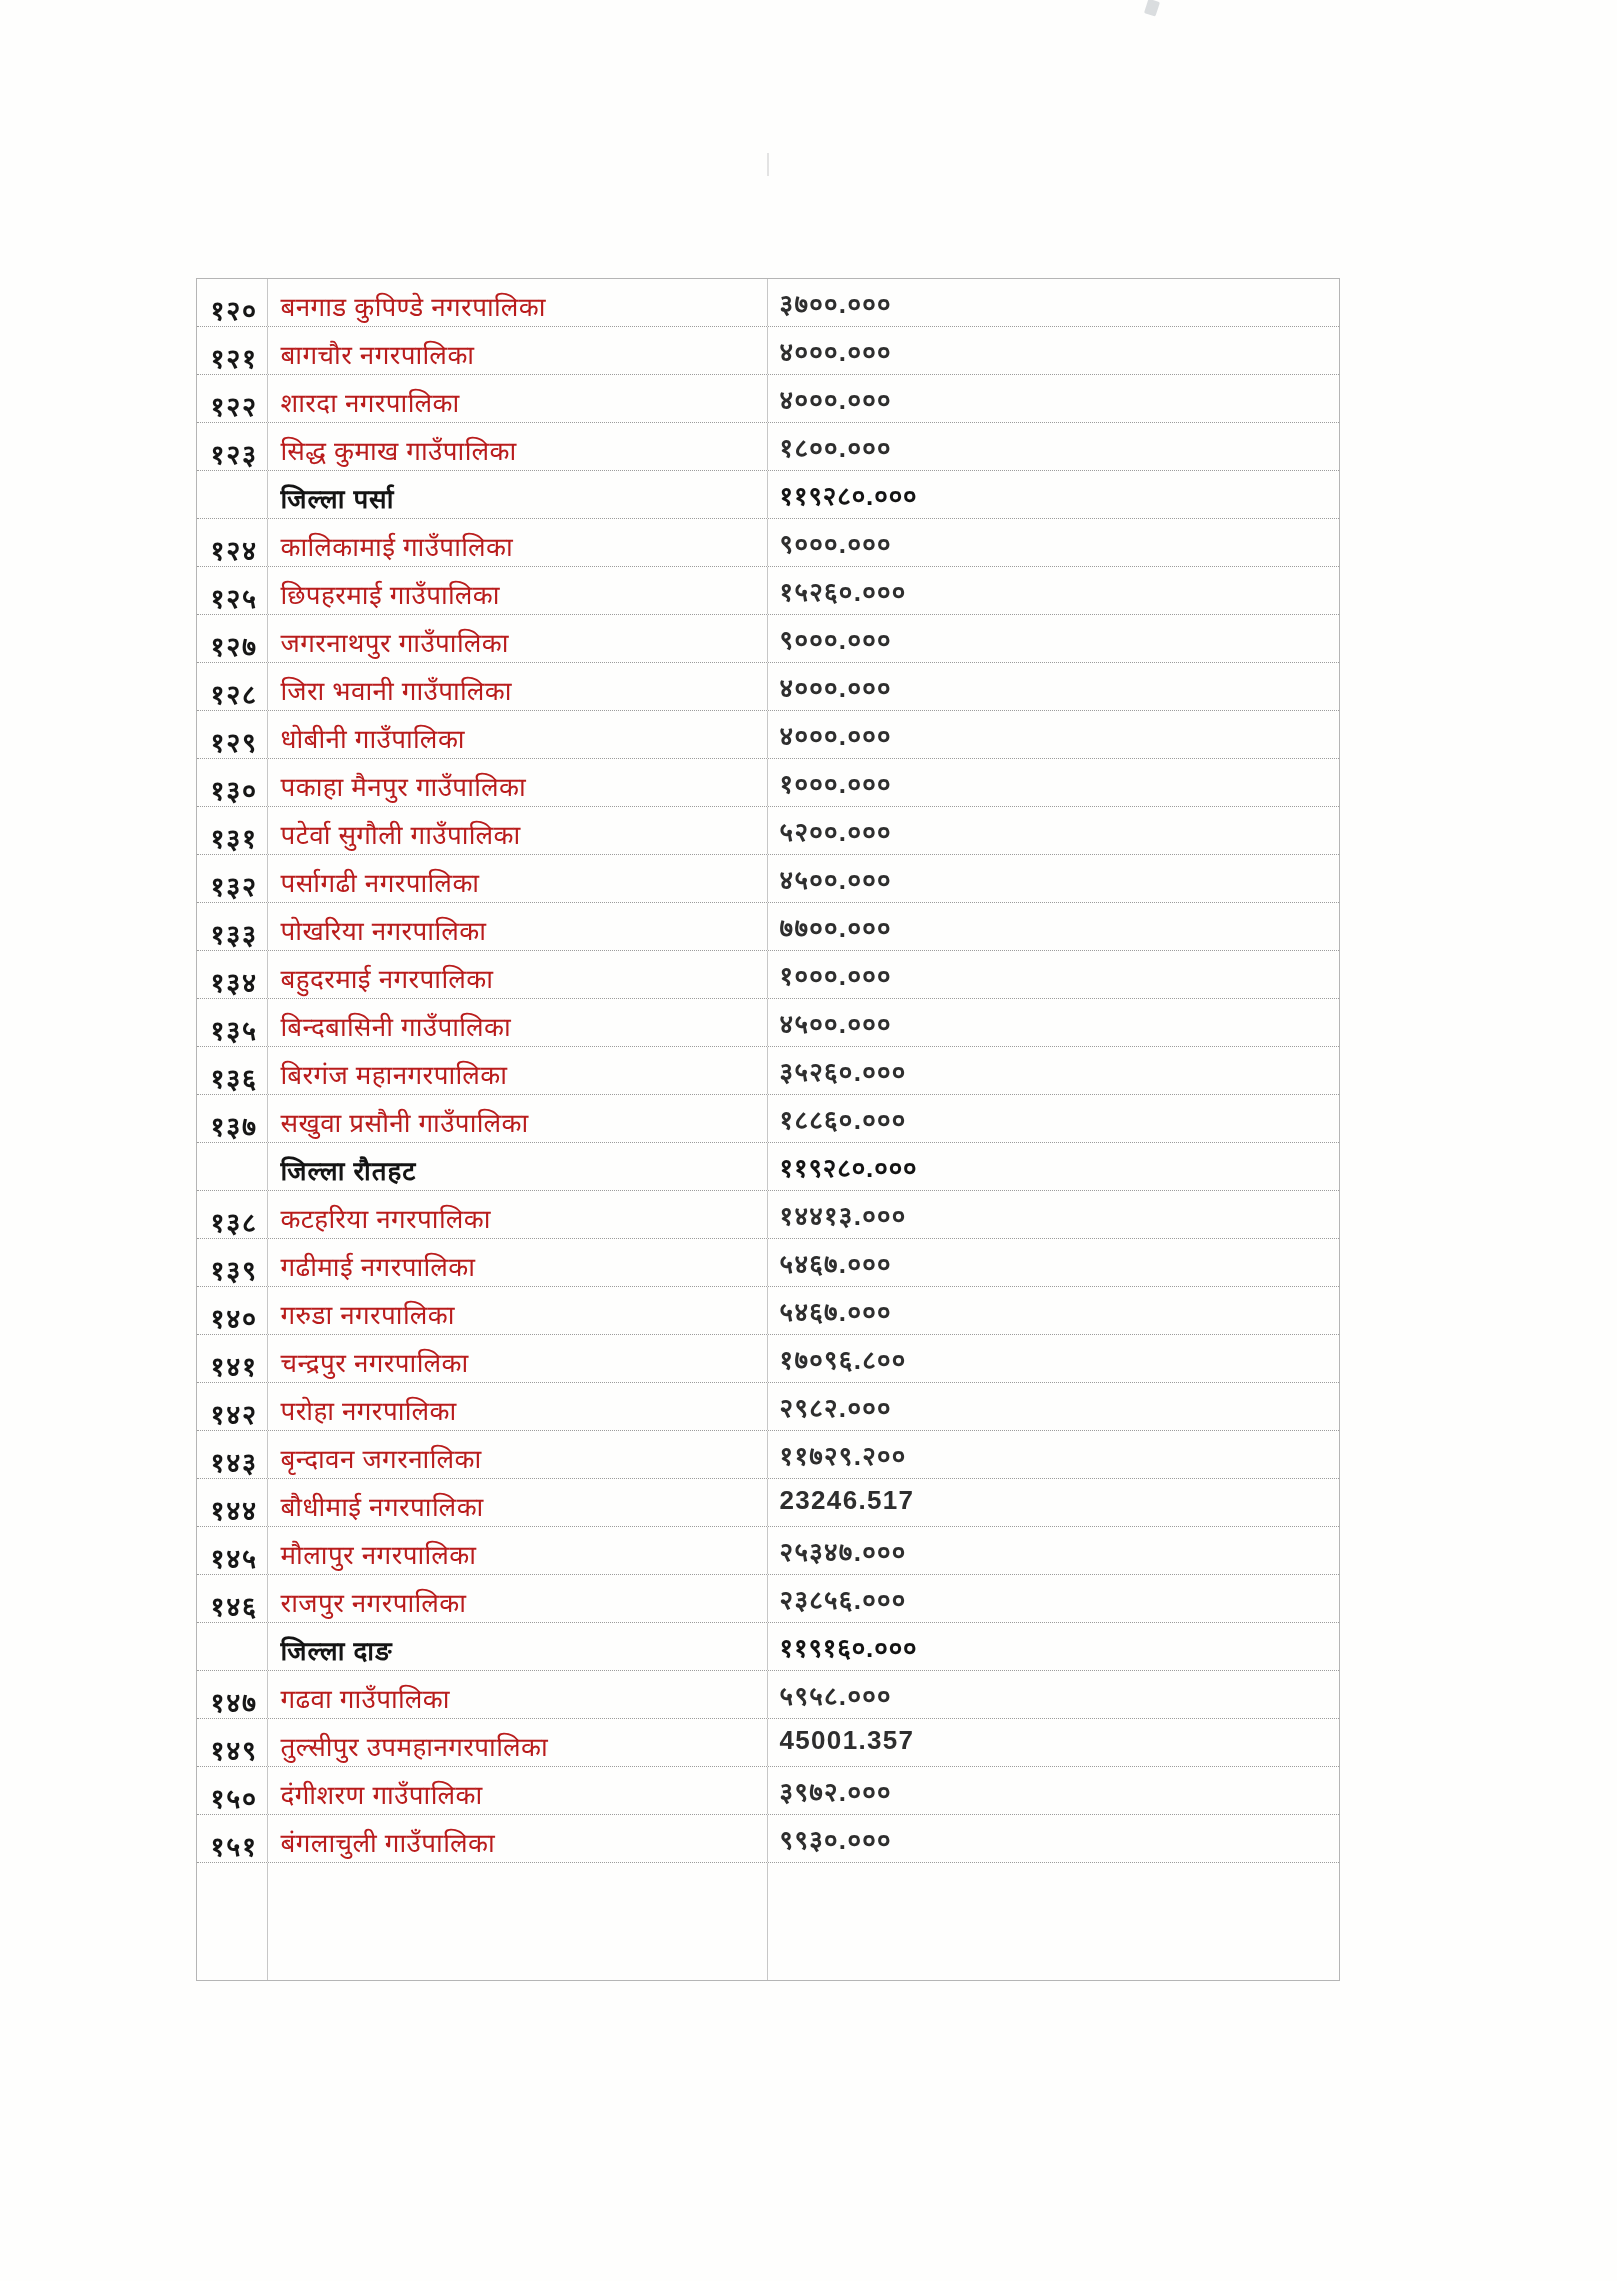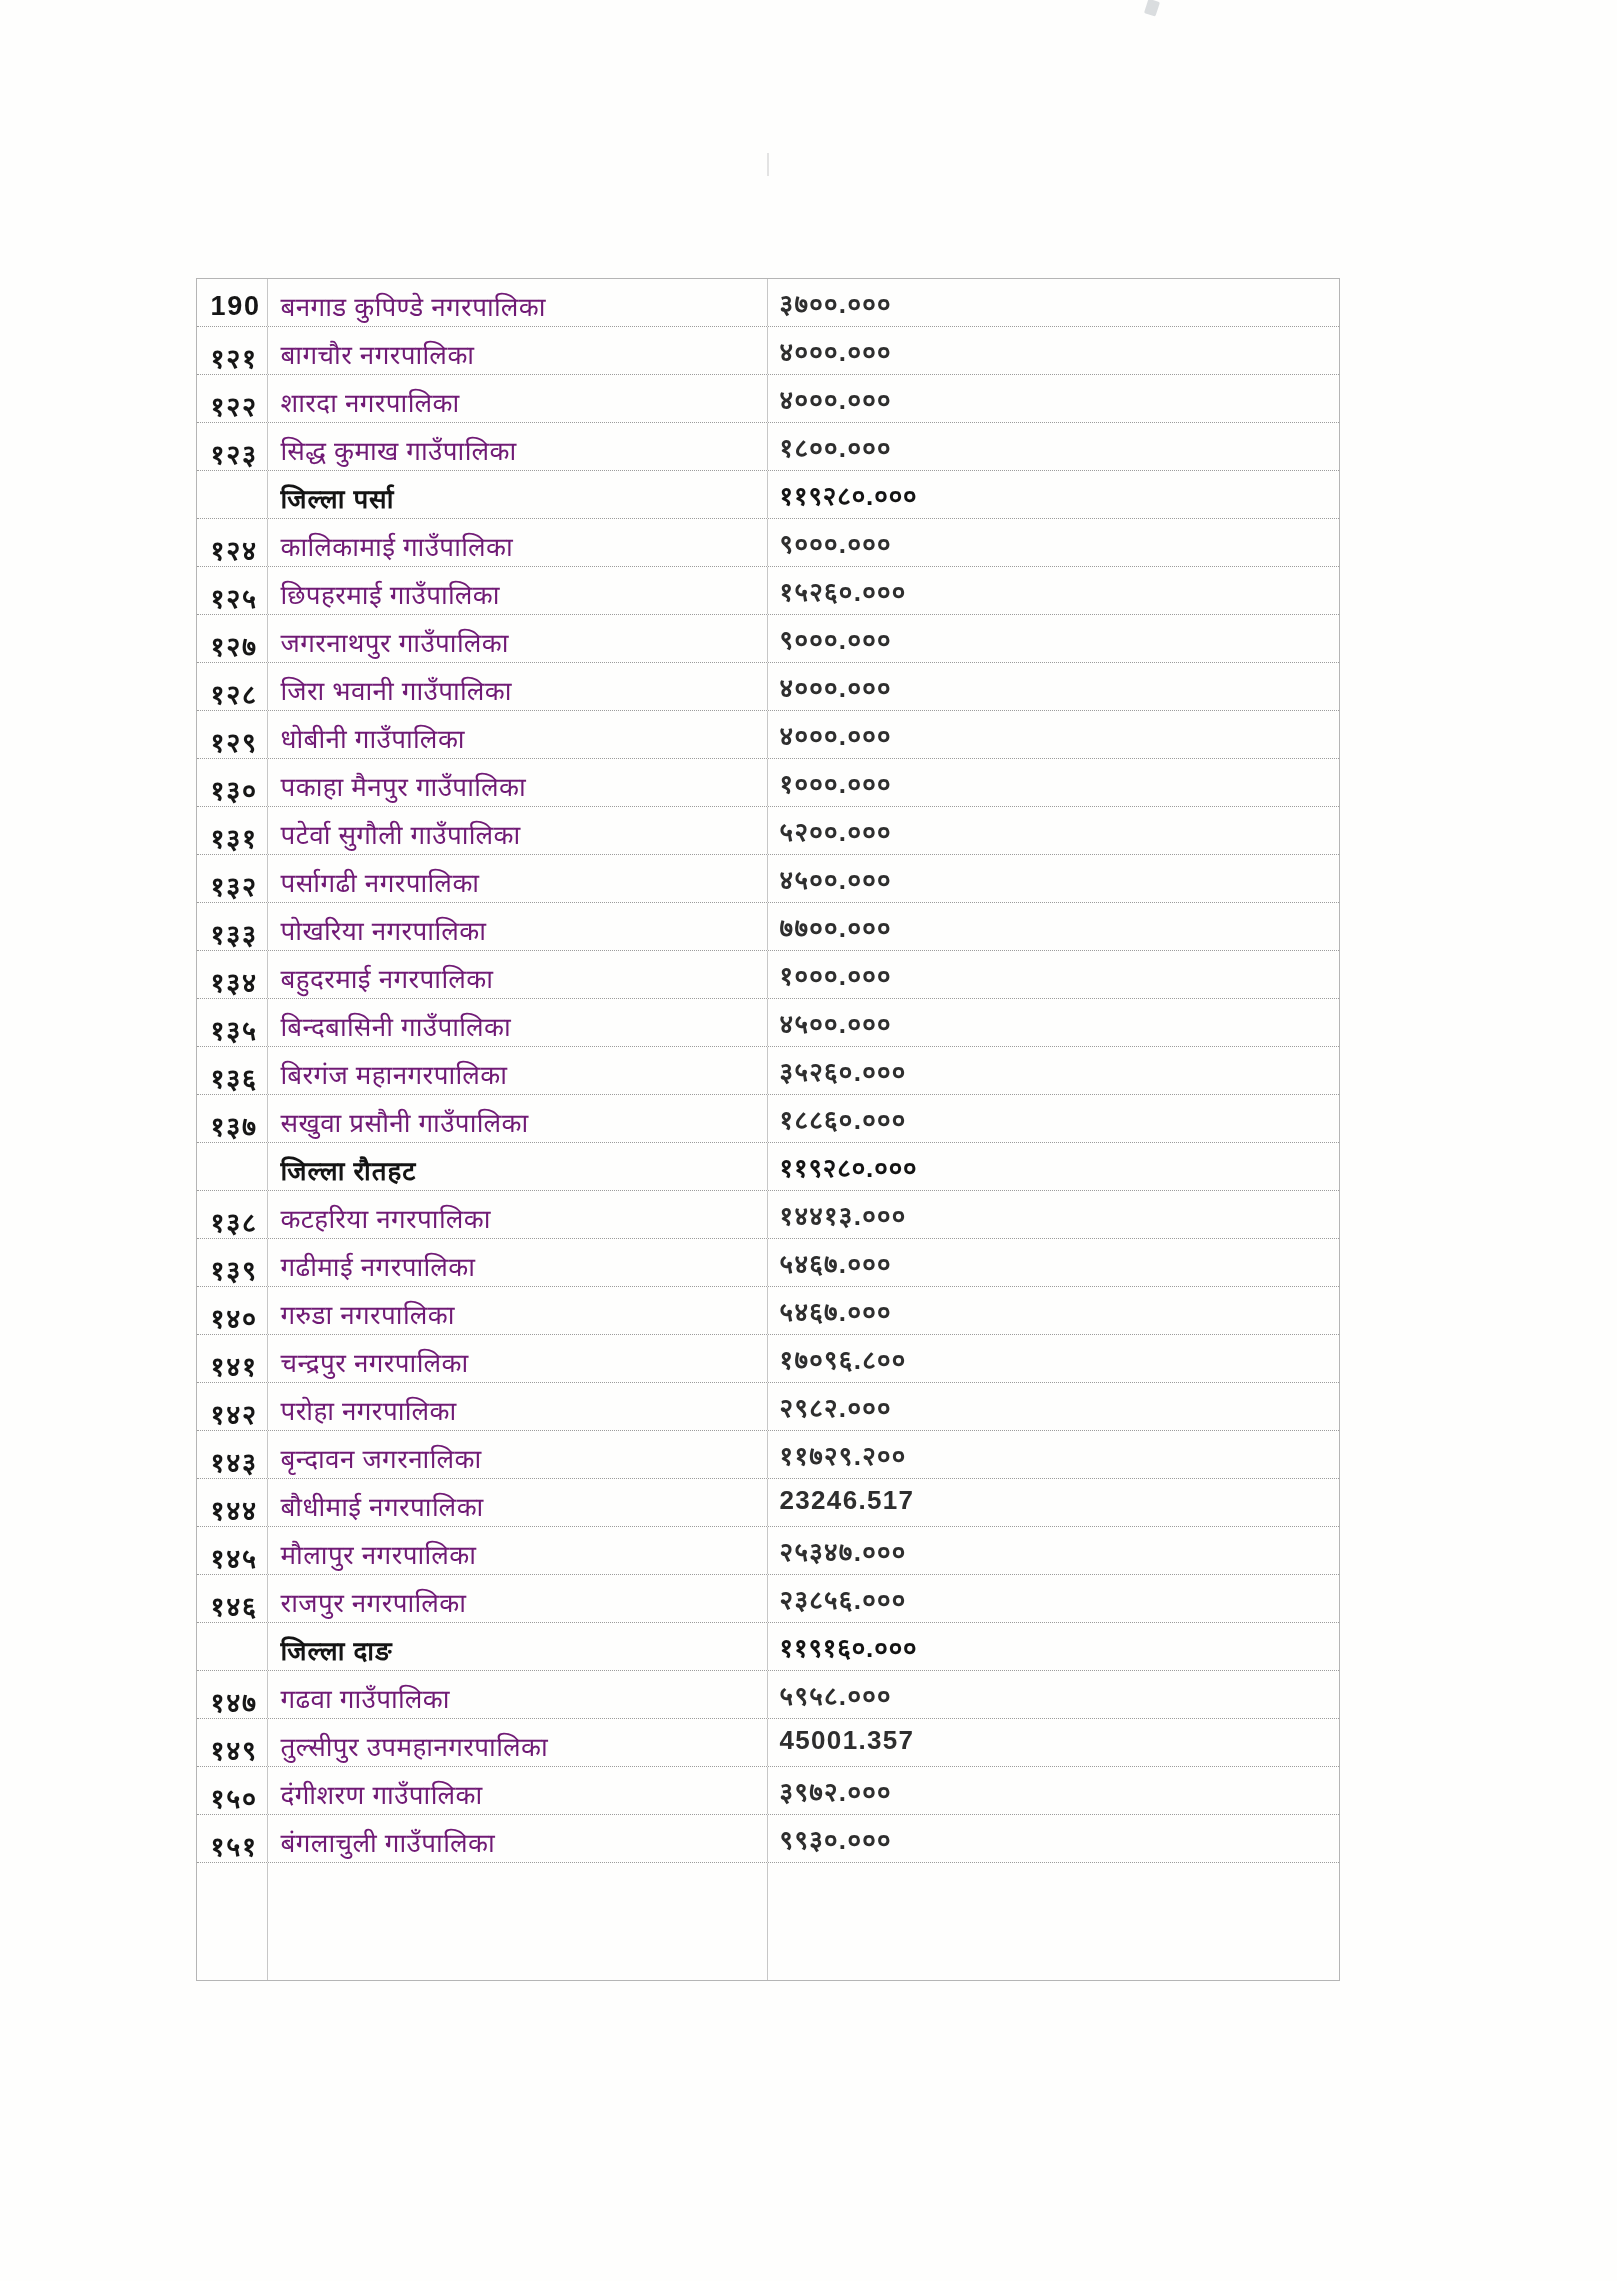--- a/index.html
+++ b/index.html
@@ -34,41 +34,41 @@
   .c.sn{
     width:71px;flex:0 0 71px;
     border-right:0.9px solid #c7c7c7;
     padding:11.6px 0 0 13.4px;
     font-weight:bold;font-size:27px;color:#161616;letter-spacing:1.8px;
   }
   .c.name{
     flex:1 1 auto;
     border-right:0.9px solid #c7c7c7;
     padding:9px 0 0 12.5px;
-    font-size:26px;color:#701a75;letter-spacing:0.4px;
+    font-size:26px;color:#b91c1c;letter-spacing:0.4px;
   }
   .c.amt{
     width:571px;flex:0 0 571px;
     padding:6.2px 0 0 11.6px;
     font-size:26px;color:#2e2e2e;letter-spacing:1.3px;font-weight:bold;
   }
   .row.district .name,
   .row.district .amt{
     font-weight:bold;color:#141414;letter-spacing:0.9px;
   }
 </style>
 </head>
 <body>
 
 <div class="page">
   <div class="artifact-top"></div>
   <div class="artifact-mid"></div>
   <div class="tbl" id="allocation-table">
       <div class="row">
-    <div class="c sn">190</div>
+    <div class="c sn">१२०</div>
     <div class="c name">बनगाड कुपिण्डे नगरपालिका</div>
     <div class="c amt">३७००.०००</div>
   </div>
       <div class="row">
     <div class="c sn">१२१</div>
     <div class="c name">बागचौर नगरपालिका</div>
     <div class="c amt">४०००.०००</div>
   </div>
       <div class="row">
     <div class="c sn">१२२</div>

